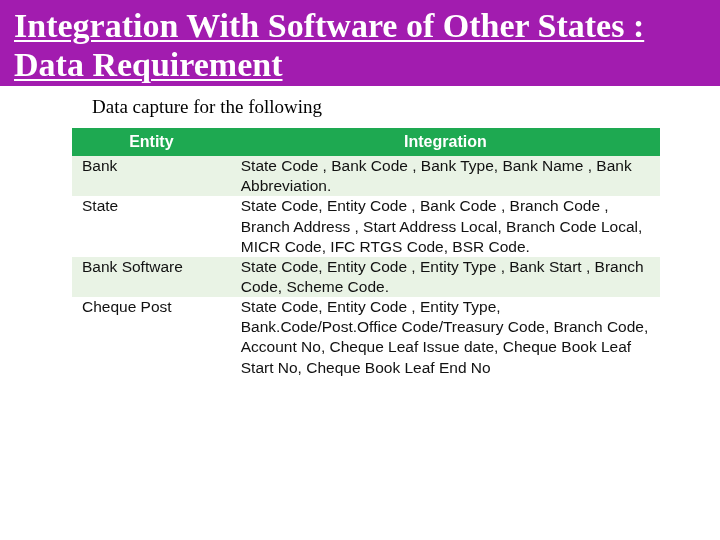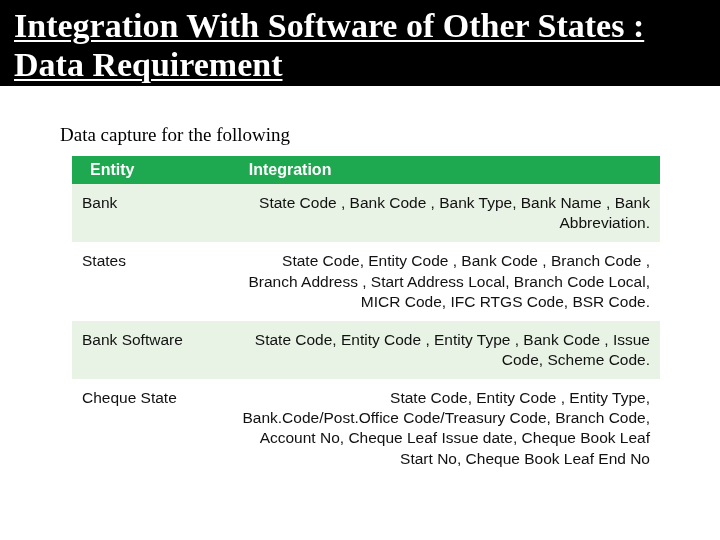--- a/index.html
+++ b/index.html
@@ -2,65 +2,64 @@
 <html><head>
 <meta charset="utf-8">
 <style>
   * { box-sizing: border-box; margin: 0; padding: 0; }
   html, body { width: 720px; height: 540px; overflow: hidden; }
   body {
     font-family: Georgia, 'Times New Roman', serif;
     background: #fff;
   }
   .title-bar {
-    background: #000000;
+    background: #a21caf;
     padding: 6px 14px 2px 14px;
   }
   .title {
     color: #fff;
     font-size: 34px;
     font-weight: bold;
     line-height: 1.15;
     text-decoration: underline;
     text-decoration-thickness: 2px;
     text-underline-offset: 3px;
   }
   .subtitle {
     font-size: 19px;
-    padding: 10px 0 10px 60px;
+    padding: 10px 0 10px 92px;
     font-family: Georgia, serif;
-    margin-top: 28px;
   }
   .table-wrap {
     padding: 0 60px 0 72px;
   }
   table {
     width: 100%;
     border-collapse: collapse;
     font-family: 'Segoe UI', Tahoma, Arial, sans-serif;
     font-size: 15.5px;
   }
   th {
     background: #1ea951;
     color: #fff;
-    text-align: left;
+    text-align: center;
     font-weight: 600;
-    padding: 5px 18px;
+    padding: 5px 10px;
     font-size: 16px;
   }
   td {
-    padding: 9px 10px;
+    padding: 0 10px;
     vertical-align: top;
     line-height: 1.3;
     color: #111;
   }
   tbody tr:nth-child(odd) td { background: #e9f3e5; }
   tbody tr:nth-child(even) td { background: #ffffff; }
   td.entity { width: 27%; font-weight: 400; }
-  td.attrs { width: 73%; text-align: right; }
+  td.attrs { width: 73%; }
 </style>
 </head>
 <body>
 
 <div class="title-bar">
   <div class="title">Integration With Software of Other States : Data Requirement</div>
 </div>
 
 <div class="subtitle">Data capture for the following</div>
 
@@ -71,26 +70,26 @@
         <th>Entity</th>
         <th>Integration</th>
       </tr>
     </thead>
     <tbody>
       <tr>
         <td class="entity">Bank</td>
         <td class="attrs">State Code , Bank Code , Bank Type, Bank Name , Bank Abbreviation.</td>
       </tr>
       <tr>
-        <td class="entity">States</td>
+        <td class="entity">State</td>
         <td class="attrs">State Code, Entity Code , Bank Code , Branch Code , Branch Address , Start Address Local, Branch Code Local, MICR Code, IFC RTGS Code, BSR Code.</td>
       </tr>
       <tr>
         <td class="entity">Bank Software</td>
-        <td class="attrs">State Code, Entity Code , Entity Type , Bank Code , Issue Code, Scheme Code.</td>
+        <td class="attrs">State Code, Entity Code , Entity Type , Bank Start , Branch Code, Scheme Code.</td>
       </tr>
       <tr>
-        <td class="entity">Cheque State</td>
+        <td class="entity">Cheque Post</td>
         <td class="attrs">State Code, Entity Code , Entity Type, Bank.Code/Post.Office Code/Treasury Code, Branch Code, Account No, Cheque Leaf Issue date, Cheque Book Leaf Start No, Cheque Book Leaf End No</td>
       </tr>
     </tbody>
   </table>
 </div>
 
 </body></html>

